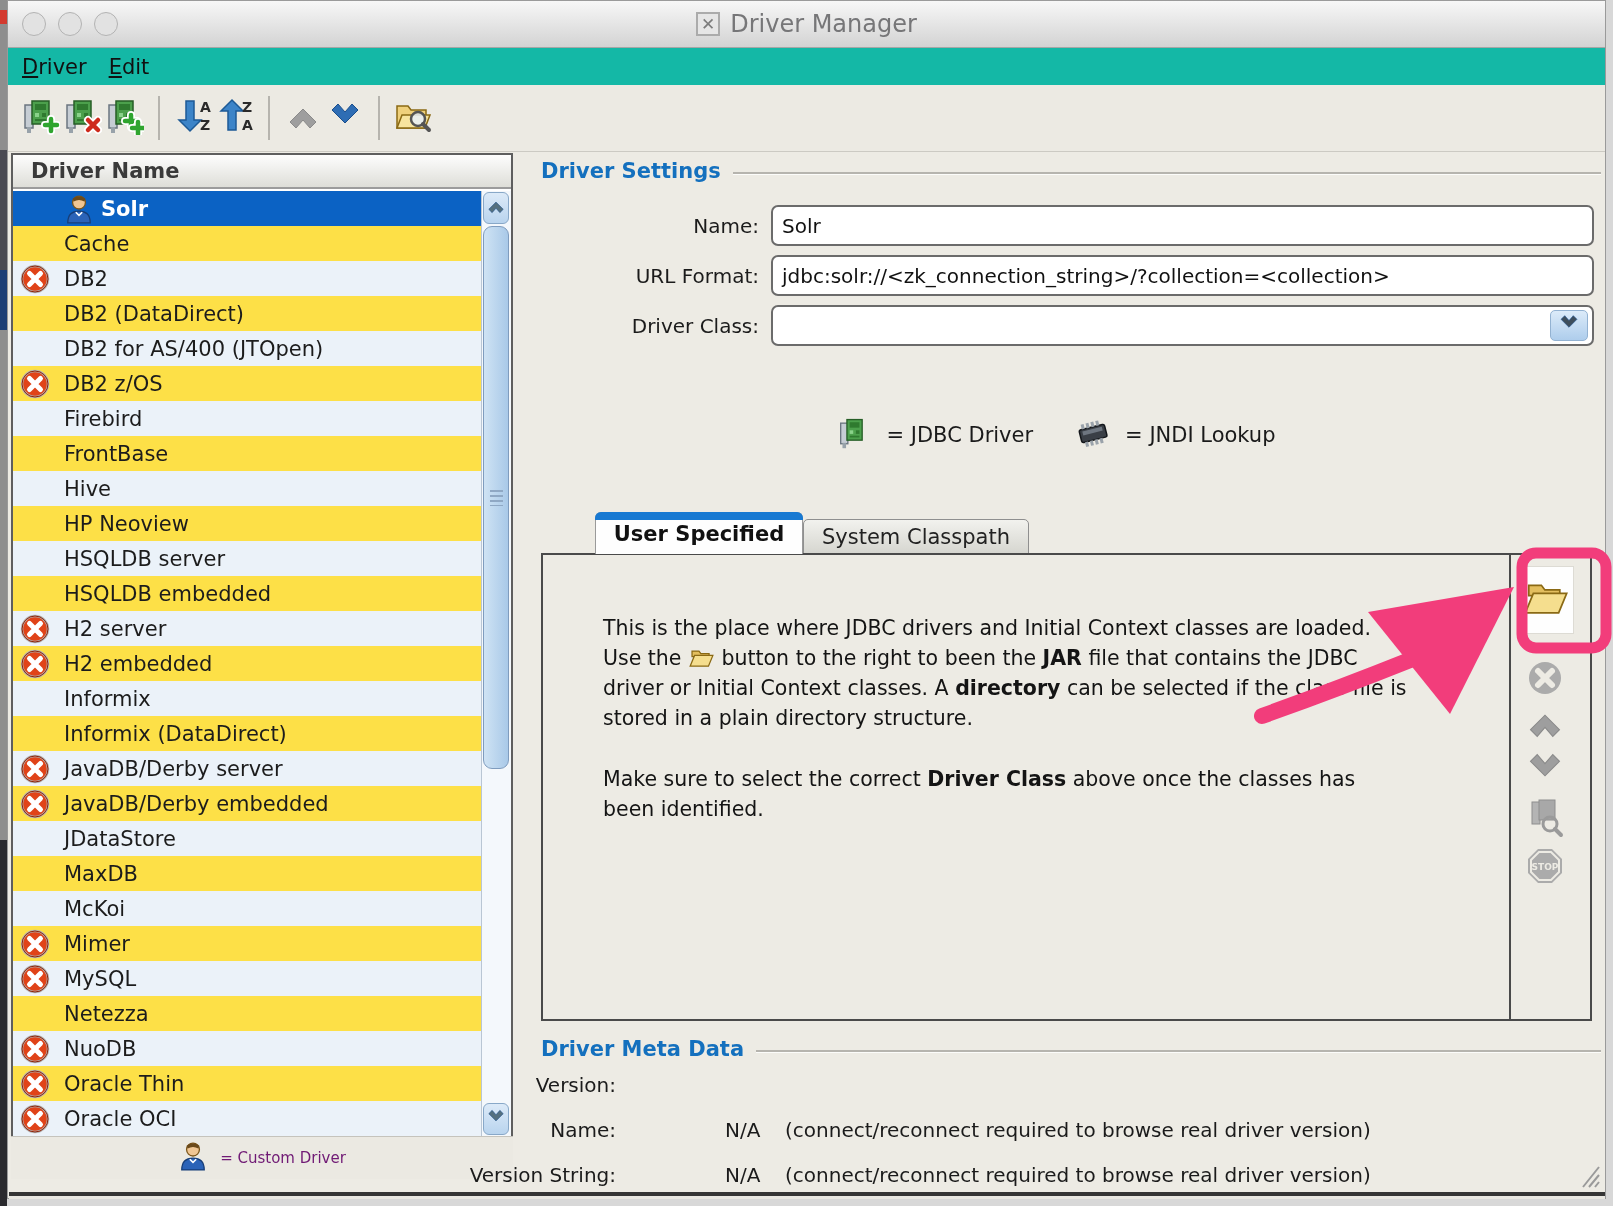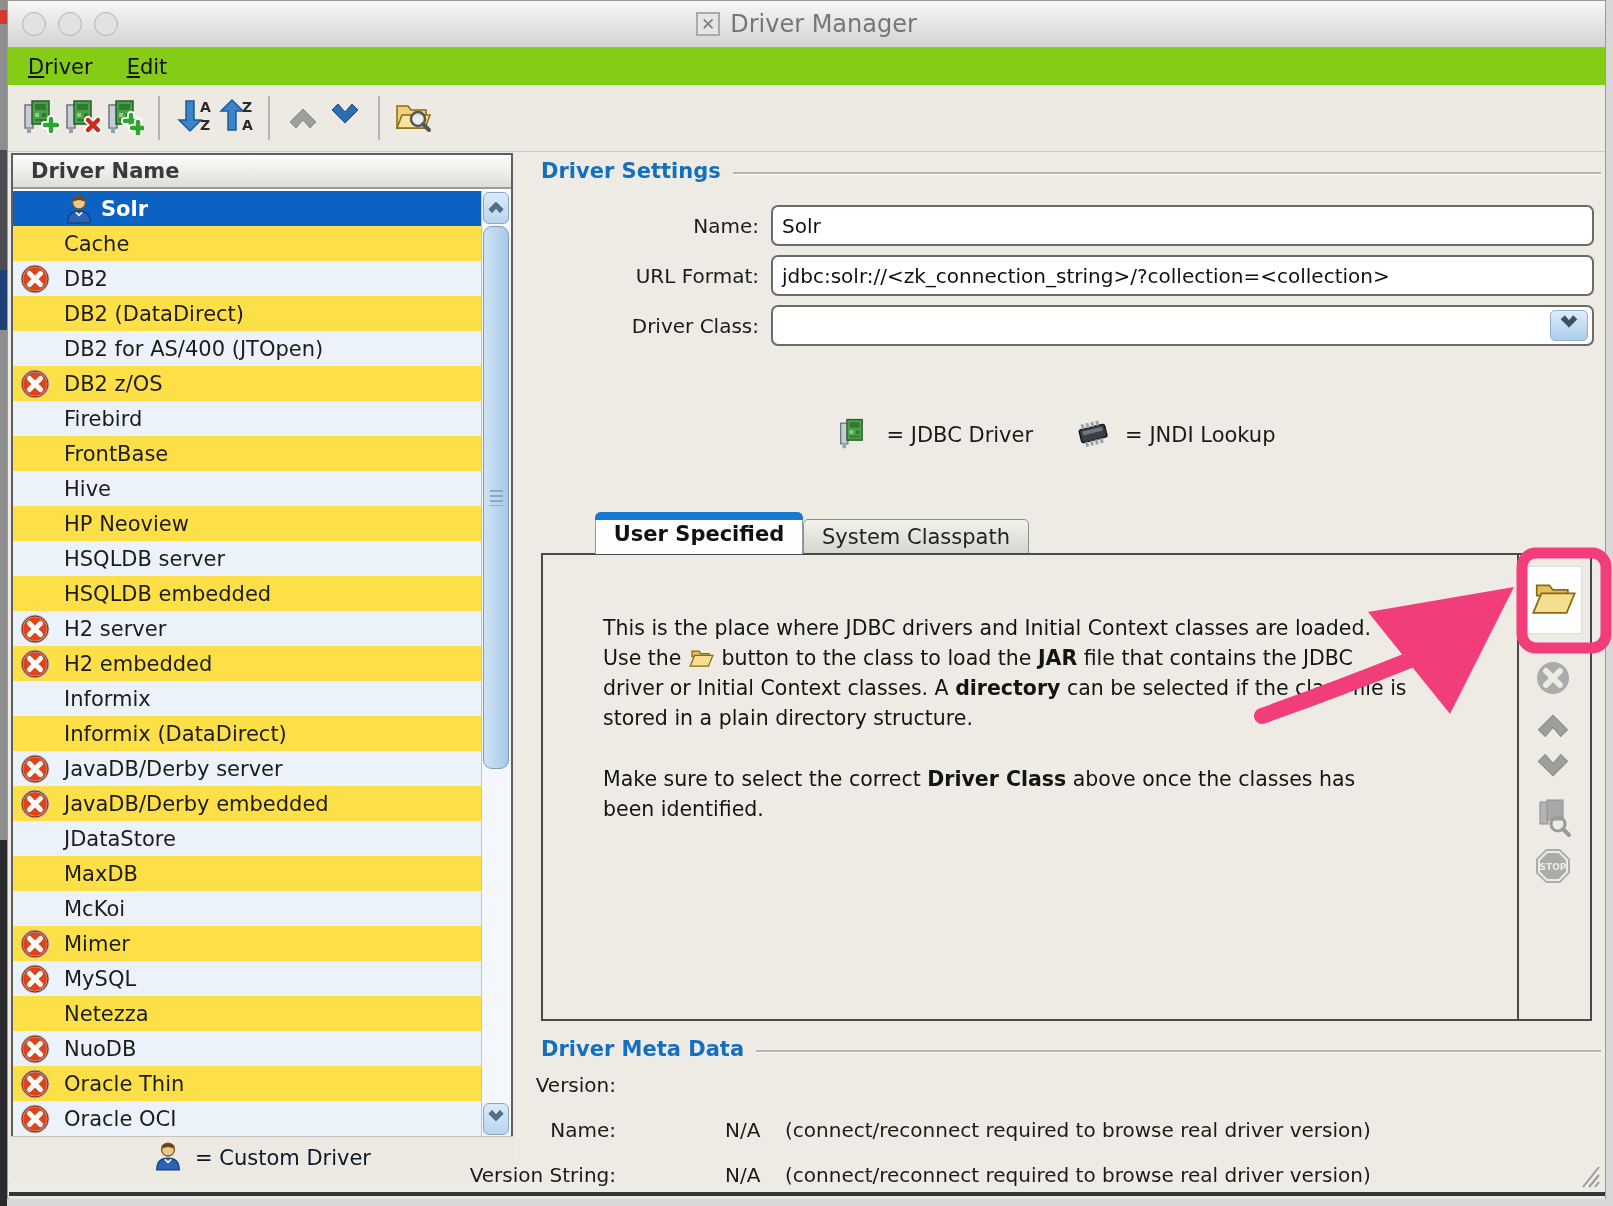--- a/index.html
+++ b/index.html
@@ -21,22 +21,22 @@
   .traffic{position:absolute;left:14px;top:11px;display:flex;gap:12px;}
   .tl{width:24px;height:24px;border-radius:50%;background:#E2E2E2;border:1.5px solid #B3B3B3;
       box-sizing:border-box;}
   .title-wrap{position:absolute;left:0;top:0;width:100%;height:46px;display:flex;
     align-items:center;justify-content:center;gap:10px;}
   .win-icon{width:24px;height:24px;border:2px solid #ABABAB;background:#E6E6E6;color:#7c7c7c;
     display:flex;align-items:center;justify-content:center;font-size:17px;box-sizing:border-box;}
   .title{font-size:24px;color:#767678;}
 
   
-  .menubar{position:absolute;left:0;top:47px;width:100%;height:37px;background:#84cc16;
-    display:flex;align-items:center;padding-left:20px;gap:34px;box-sizing:border-box;}
+  .menubar{position:absolute;left:0;top:47px;width:100%;height:37px;background:#14b8a6;
+    display:flex;align-items:center;padding-left:14px;gap:22px;box-sizing:border-box;}
   .menu-item{font-size:21px;color:#111;}
   .menu-item .u{text-decoration:underline;}
 
   
   .toolbar{position:absolute;left:0;top:84px;width:100%;height:67px;background:#ECEAE3;
     border-bottom:1px solid #CCCAC3;display:flex;align-items:center;padding-left:12px;
     box-sizing:border-box;}
   .tb-btn{width:42px;height:42px;display:flex;align-items:center;justify-content:center;}
   .tb-sep{width:2px;height:44px;background:#B6B4AE;margin:0 12px;}
 
@@ -61,21 +61,21 @@
     background:linear-gradient(#DCEAF8,#B9D4EE);border:1px solid #88A8C8;box-sizing:border-box;
     display:flex;align-items:center;justify-content:center;}
   .sb-up{top:1px;} .sb-down{bottom:1px;}
   .sb-thumb{position:absolute;left:1px;top:35px;width:26px;height:543px;border-radius:9px;
     background:linear-gradient(90deg,#CFE3F4,#A9C9E8);border:1px solid #7F9CBE;box-sizing:border-box;}
   .sb-grip{position:absolute;left:6px;top:50%;margin-top:-8px;width:13px;height:16px;
     background:repeating-linear-gradient(#8FA8C4 0 2px,transparent 2px 5px);}
 
   .list-footer{position:absolute;left:3px;top:1135px;width:502px;height:43px;background:#EBE9E2;
     border-top:1px solid #C5C3BC;display:flex;align-items:center;justify-content:center;gap:12px;
-    font-size:21px;color:#0f172a;box-sizing:border-box;text-align:center;}
+    font-size:15px;color:#701a75;box-sizing:border-box;text-align:center;}
 
   
   .sect-head{position:absolute;left:533px;width:1060px;display:flex;align-items:center;gap:12px;}
   .sect-title{font-size:21px;font-weight:bold;color:#1470BE;white-space:nowrap;}
   .sect-line{flex:1;height:2px;background:#B6B4AE;border-bottom:1px solid #FCFCFA;margin-top:4px;}
 
   .fld-label{position:absolute;left:533px;width:218px;text-align:right;font-size:20px;color:#1b1b1b;}
   .fld{position:absolute;left:763px;width:823px;height:41px;background:#fff;
     border:2px solid #6B6B6B;border-radius:7px;box-sizing:border-box;font-size:20px;color:#111;
     display:flex;align-items:center;padding-left:9px;}
@@ -99,21 +99,21 @@
     color:#222;z-index:1;}
 
   .tab-panel{position:absolute;left:533px;top:552px;width:1051px;height:468px;
     border:2px solid #4A4A4A;background:#EDEBE4;box-sizing:border-box;z-index:2;}
   .help{position:absolute;left:60px;top:58px;width:808px;font-size:20.5px;line-height:30px;
     color:#141414;}
   .help p{margin:0 0 31px 0;}
   .help .b{font-weight:bold;}
   .help svg{vertical-align:-5px;}
 
-  .btn-strip{position:absolute;right:4px;top:0;width:69px;height:100%;
+  .btn-strip{position:absolute;right:12px;top:0;width:69px;height:100%;
     border-left:2px solid #4A4A4A;box-sizing:border-box;}
   .strip-btn{position:absolute;display:flex;align-items:center;justify-content:center;}
   .open-file-btn{left:6px;top:11px;width:57px;height:68px;background:#FEFEFE;
     border:1px solid #DDDBD4;box-sizing:border-box;}
   .gray-btn{left:13px;width:42px;height:42px;}
 
   
   .meta-label{position:absolute;left:433px;width:175px;text-align:right;font-size:20px;color:#1b1b1b;}
   .meta-val{position:absolute;left:717px;font-size:20px;color:#1b1b1b;}
   .meta-note{position:absolute;left:777px;font-size:20px;color:#1b1b1b;white-space:nowrap;}
@@ -520,21 +520,21 @@
         <div class="tab inactive">
           <span style="position: relative;">System Classpath</span>
         </div>
       </div>
 
     <div class="tab-panel">
       <div class="help" id="helpText">
           <p><span>This is the place where JDBC drivers and Initial Context classes are loaded. Use the </span><span><svg width="27" height="24" viewBox="0 0 40 38">
 <path d="M5 8 h11 l3 4 h13 v5 h-27 z" fill="#E3BE5E" stroke="#8A6914" stroke-width="2"></path>
 <path d="M2 32 l7 -17 h29 l-7 17 z" fill="#F5DE8E" stroke="#8A6914" stroke-width="2"></path>
-              </svg></span><span> button to the class to load the </span><span class="b">JAR</span><span> file that contains the JDBC driver or Initial Context classes. A </span><span class="b">directory</span><span> can be selected if the class file is stored in a plain directory structure.</span></p>
+              </svg></span><span> button to the right to been the </span><span class="b">JAR</span><span> file that contains the JDBC driver or Initial Context classes. A </span><span class="b">directory</span><span> can be selected if the class file is stored in a plain directory structure.</span></p>
           <p><span>Make sure to select the correct </span><span class="b">Driver Class</span><span> above once the classes has been identified.</span></p>
         </div>
       <div class="btn-strip" id="btnStrip">
           <div class="strip-btn open-file-btn">
             <span><svg width="46" height="46" viewBox="0 0 40 38">
 <path d="M5 8 h11 l3 4 h13 v5 h-27 z" fill="#E3BE5E" stroke="#8A6914" stroke-width="1.5"></path>
 <path d="M2 32 l7 -17 h29 l-7 17 z" fill="#F5DE8E" stroke="#8A6914" stroke-width="1.5"></path>
               </svg></span>
           </div>
           <div class="strip-btn gray-btn" style="top: 104px;">

